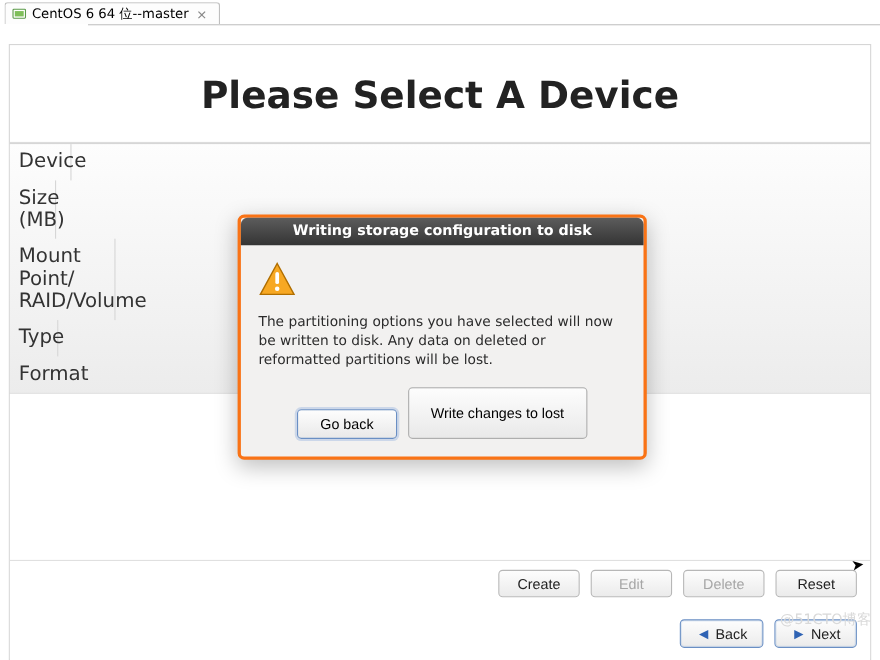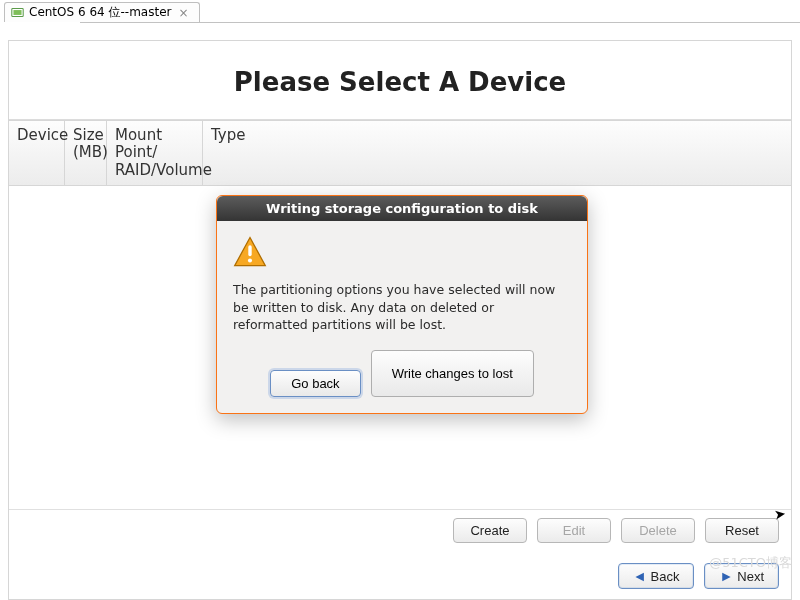--- a/index.html
+++ b/index.html
@@ -48,34 +48,35 @@
   }
 
   .installer-window {
     position: absolute;
     top: 40px; left: 8px; right: 8px; bottom: 0;
     border: 1px solid #d6d6d6;
     background: #fff;
   }
   .page-title {
     text-align: center;
-    font-size: 26px;
+    font-size: 34px;
     font-weight: bold;
     padding: 26px 0 22px 0;
     color: #222;
   }
   .hr { border-top: 1px solid #dcdcdc; }
 
   .table-header {
     display: flex;
     background: linear-gradient(#fdfdfd, #ececec);
     border-top: 1px solid #d6d6d6;
     border-bottom: 1px solid #d6d6d6;
-    font-size: 15px;
+    font-size: 18px;
     color: #333;
+    flex-direction: column;
   }
   .th {
     padding: 6px 8px;
     border-right: 1px solid #d6d6d6;
     text-align: left;
     white-space: pre-line;
     line-height: 1.15;
   }
   .th:last-child { border-right: none; }
 
@@ -128,21 +129,21 @@
     font-weight: bold;
     color: #2f63b4;
     font-size: 14px;
   }
 
   
   .dialog {
     position: absolute;
     left: 216px; top: 195px;
     width: 372px;
-    border: 1px solid #f97316;
+    border: 3px solid #f97316;
     border-radius: 6px;
     background: #f2f1f0;
     box-shadow: 0 6px 20px rgba(0,0,0,0.25);
   }
   .dialog-title {
     background: linear-gradient(#5c5c5c, #343434);
     color: #fff;
     font-weight: bold;
     text-align: center;
     padding: 5px 0;
@@ -218,20 +219,21 @@
   <div class="page-title">Please Select A Device</div>
   <div class="hr"></div>
 
   <div class="table-header">
     <div class="th" style="width:56px">Device</div>
     <div class="th" style="width:42px">Size
 (MB)</div>
     <div class="th" style="width:96px">Mount Point/
 RAID/Volume</div>
     <div class="th" style="width:44px">Type</div>
+    <div class="th" style="flex:1">Format</div>
   </div>
   <div class="table-body"></div>
 
   <div class="action-row">
     <button class="btn">Create</button>
     <button class="btn disabled">Edit</button>
     <button class="btn disabled">Delete</button>
     <button class="btn">Reset</button>
   </div>
 

